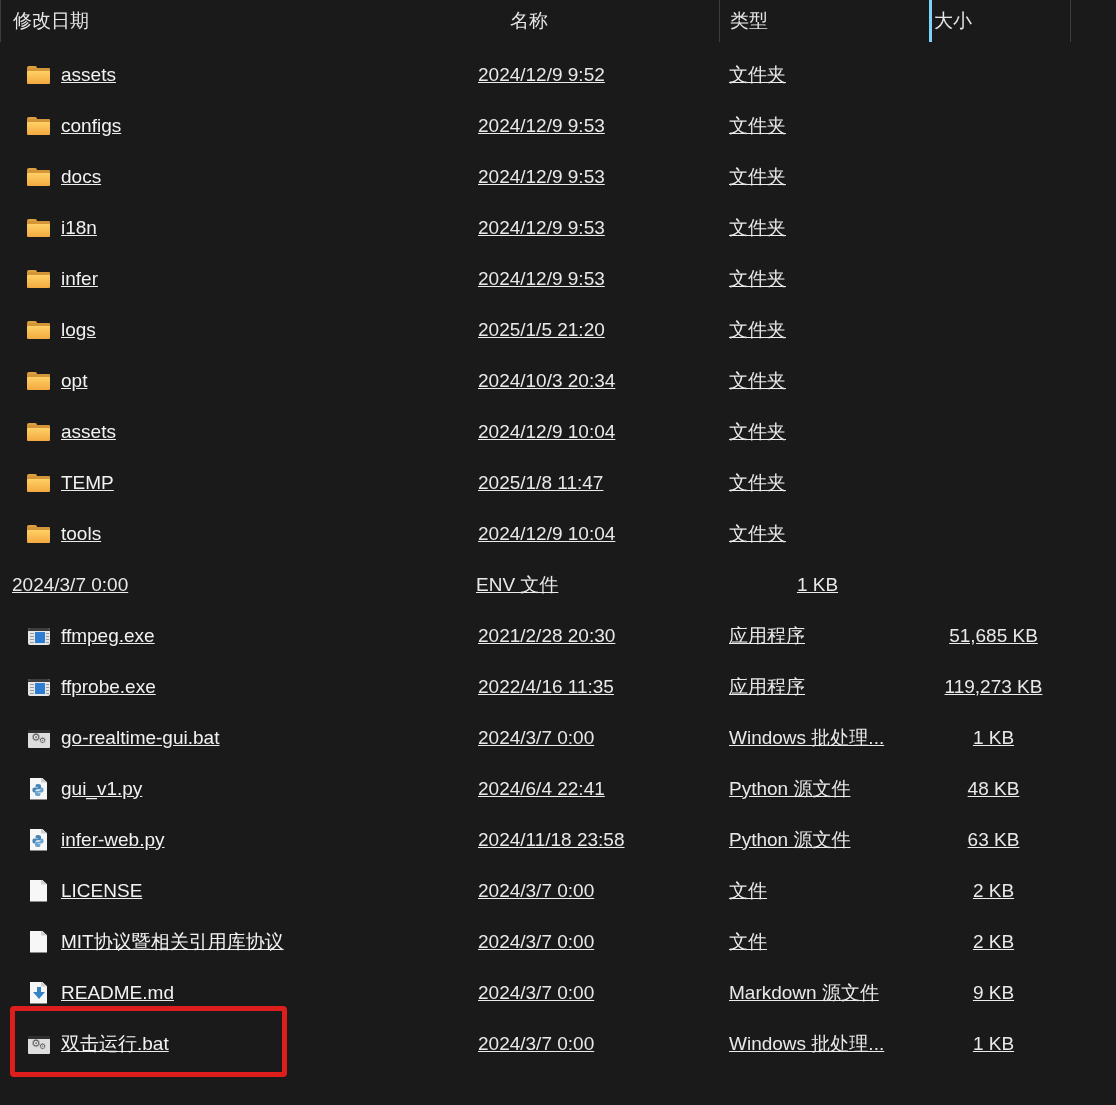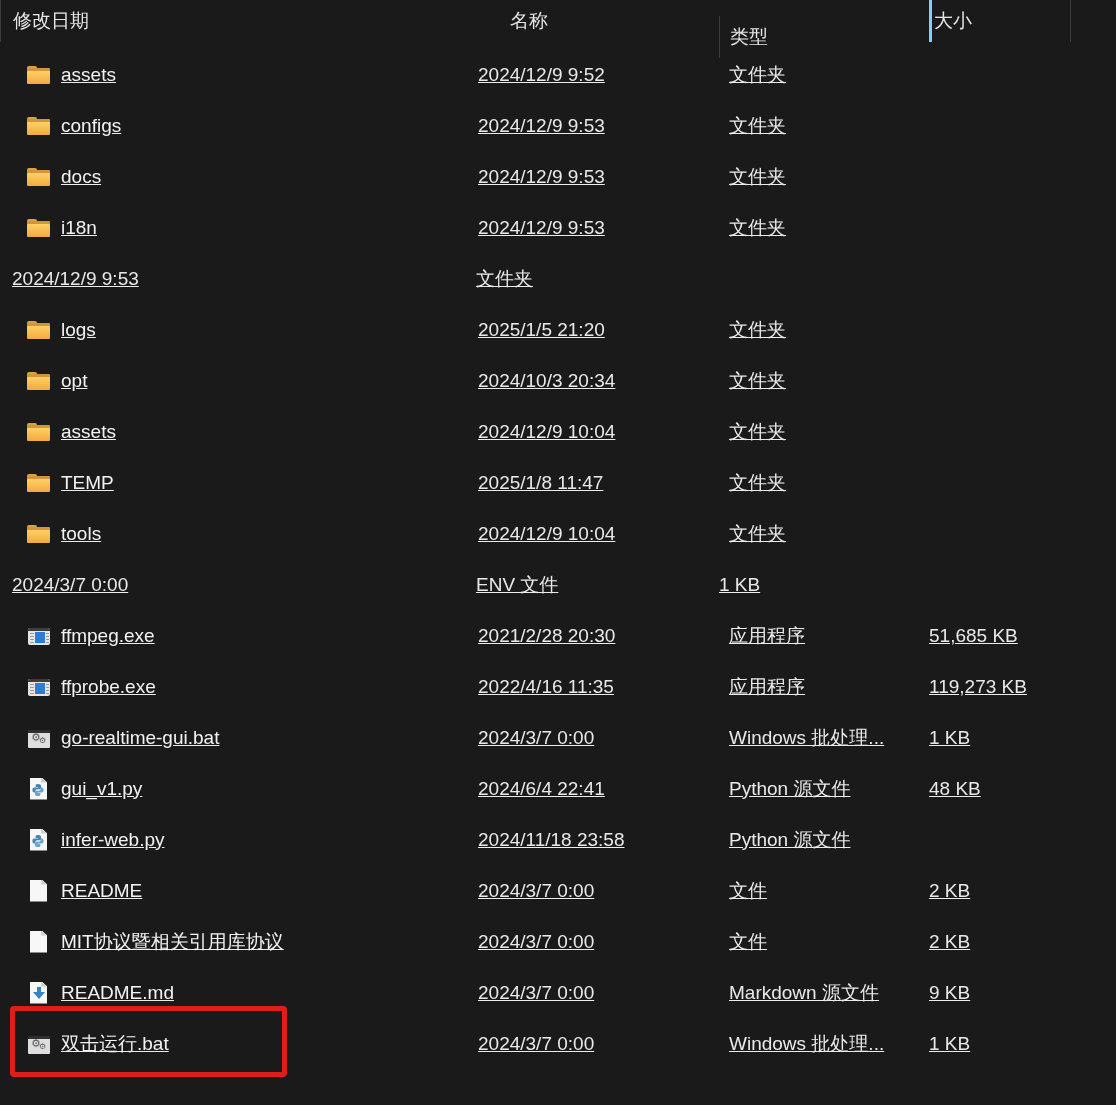--- a/index.html
+++ b/index.html
@@ -15,36 +15,36 @@
 
   
   .list-header { height:42px; }
   .hcell {
     display:flex; align-items:center;
     font-size:19px; color:#e6e6e6;
     height:100%;
   }
   .hcell.h-name  { padding-left:44px; }
   .hcell.h-date  { padding-left:12px; border-left:1px solid #3e3e3e; }
-  .hcell.h-type  { padding-left:10px; border-left:1px solid #3e3e3e;margin-top:16px; }
+  .hcell.h-type  { padding-left:10px; border-left:1px solid #3e3e3e; }
   .hcell.h-size  { padding-left:2px; border-left:3px solid #7dd3fc; border-right:1px solid #3e3e3e; }
 
   .sort-chevron {
     position:absolute; top:-7px; left:225px;
     color:#8d8d8d; font-size:13px; line-height:10px;
   }
 
   
   .file-list { padding-top:7px; }
   .frow { height:51px;text-decoration:underline; }
   .cell { display:flex; align-items:center; font-size:19px; color:#e9e9e9; overflow:hidden; white-space:nowrap; }
   .c-name { padding-left:27px; gap:10px; color:#f2f2f2; }
   .c-date { padding-left:12px; }
   .c-type { padding-left:10px; }
-  .c-size { justify-content:flex-start; padding-right:13px; }
+  .c-size { justify-content:center; padding-right:13px; }
 
   
   .ic { position:relative; width:24px; height:22px; flex:0 0 24px; display:inline-block; }
   .ic span { position:absolute; display:block; }
 
   
   .ic-folder .tab   { left:0; top:2px;  width:10px; height:5px;  background:#dda23f; border-radius:2px 2px 0 0; }
   .ic-folder .back  { left:0; top:4px;  width:23px; height:16px; background:#d49538; border-radius:1px; }
   .ic-folder .front { left:0; top:7px;  width:23px; height:13px; background:linear-gradient(180deg,#ffd166 0%,#f2a940 100%); border-radius:1px 1px 2px 2px; }
 
@@ -183,20 +183,28 @@
       </div>
     <div class="cell c-type">
         <span>文件夹</span>
       </div>
     <div class="cell c-size">
         <span></span>
       </div>
     <div class="cell"></div>
   </div>
     <div class="frow grid-cols">
+    <div class="cell c-name">
+      <span class="ic ic-folder">
+          <span class="tab"></span>
+          <span class="back"></span>
+          <span class="front"></span>
+        </span>
+      <span>infer</span>
+    </div>
     <div class="cell c-date">
         <span>2024/12/9 9:53</span>
       </div>
     <div class="cell c-type">
         <span>文件夹</span>
       </div>
     <div class="cell c-size">
         <span></span>
       </div>
     <div class="cell"></div>
@@ -412,29 +420,32 @@
           </svg>
         </span>
       <span>infer-web.py</span>
     </div>
     <div class="cell c-date">
         <span>2024/11/18 23:58</span>
       </div>
     <div class="cell c-type">
         <span>Python 源文件</span>
       </div>
+    <div class="cell c-size">
+        <span>63 KB</span>
+      </div>
     <div class="cell"></div>
   </div>
     <div class="frow grid-cols">
     <div class="cell c-name">
       <span class="ic ic-doc">
           <span class="page"></span>
           <span class="fold"></span>
         </span>
-      <span>README</span>
+      <span>LICENSE</span>
     </div>
     <div class="cell c-date">
         <span>2024/3/7 0:00</span>
       </div>
     <div class="cell c-type">
         <span>文件</span>
       </div>
     <div class="cell c-size">
         <span>2 KB</span>
       </div>

